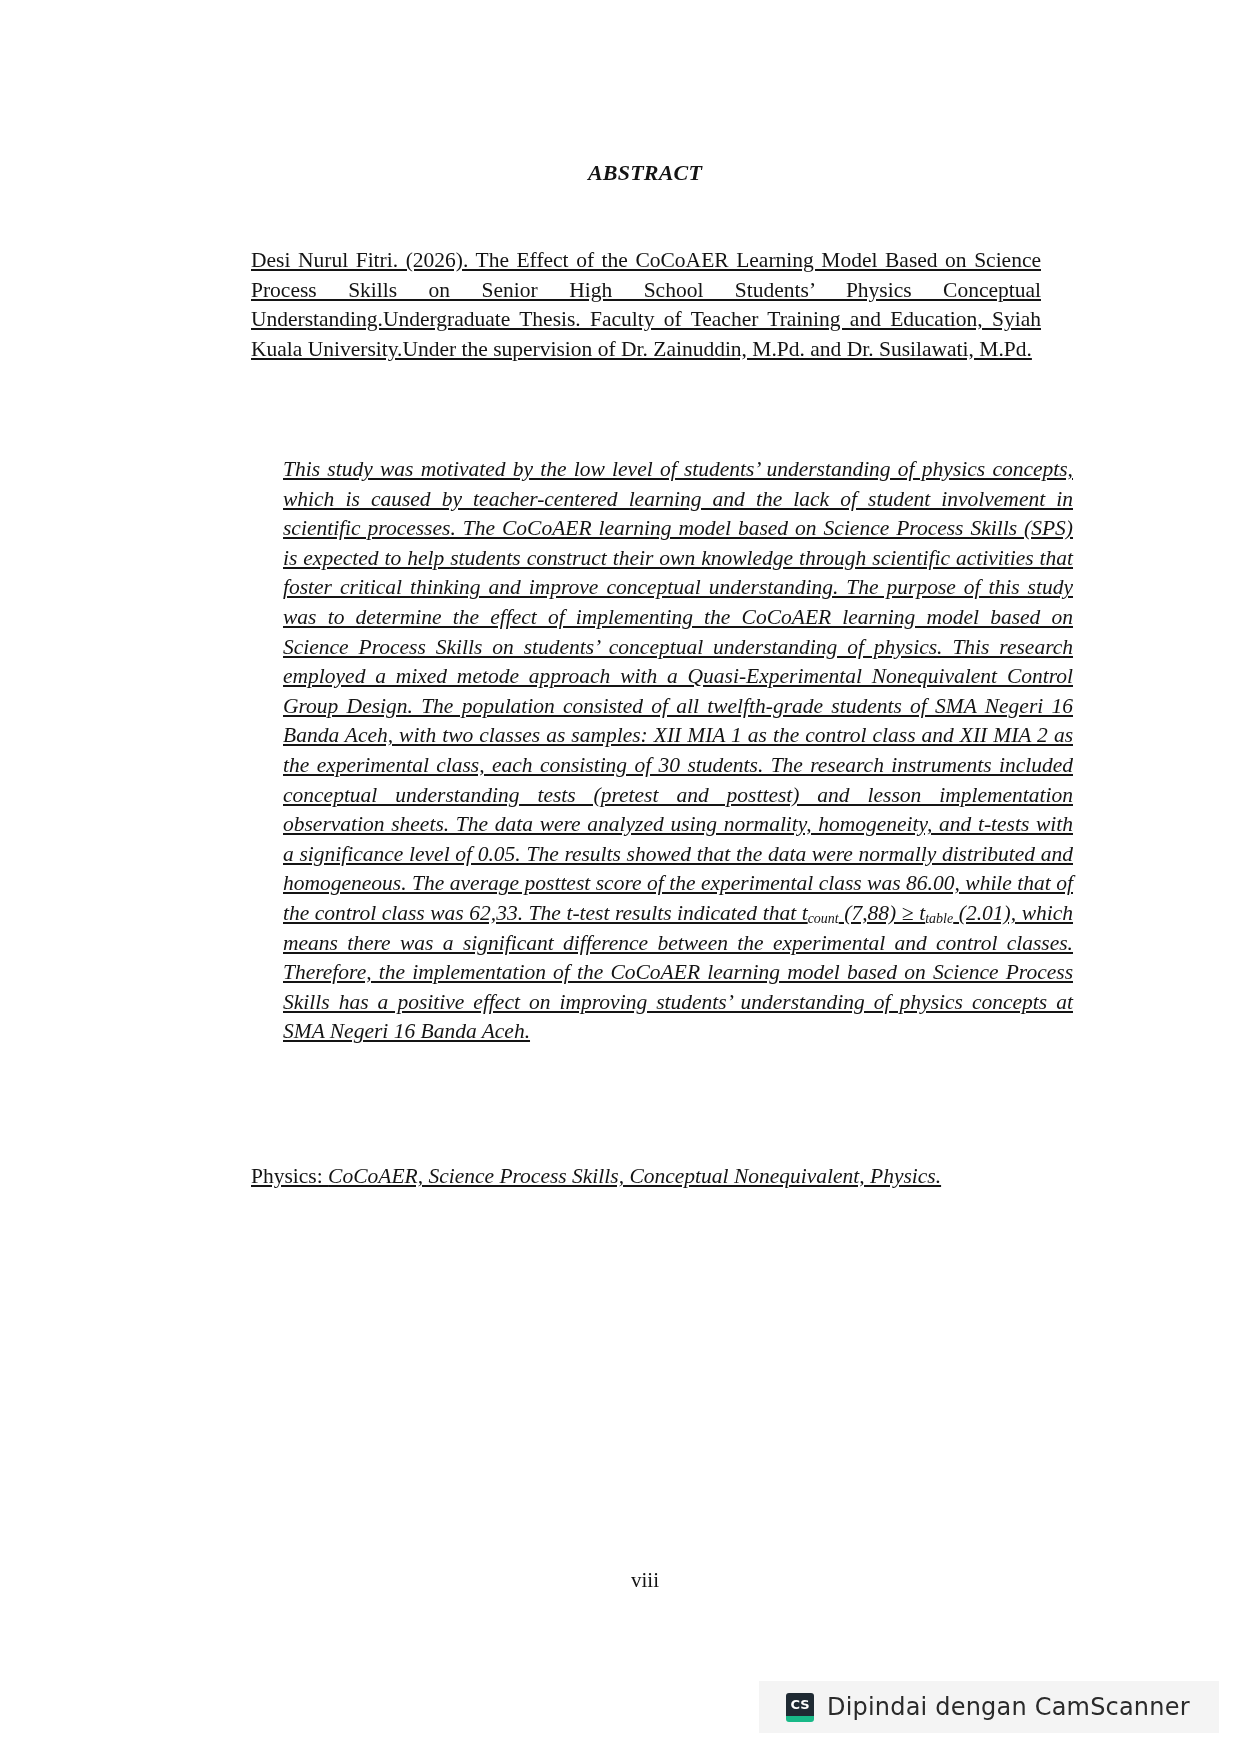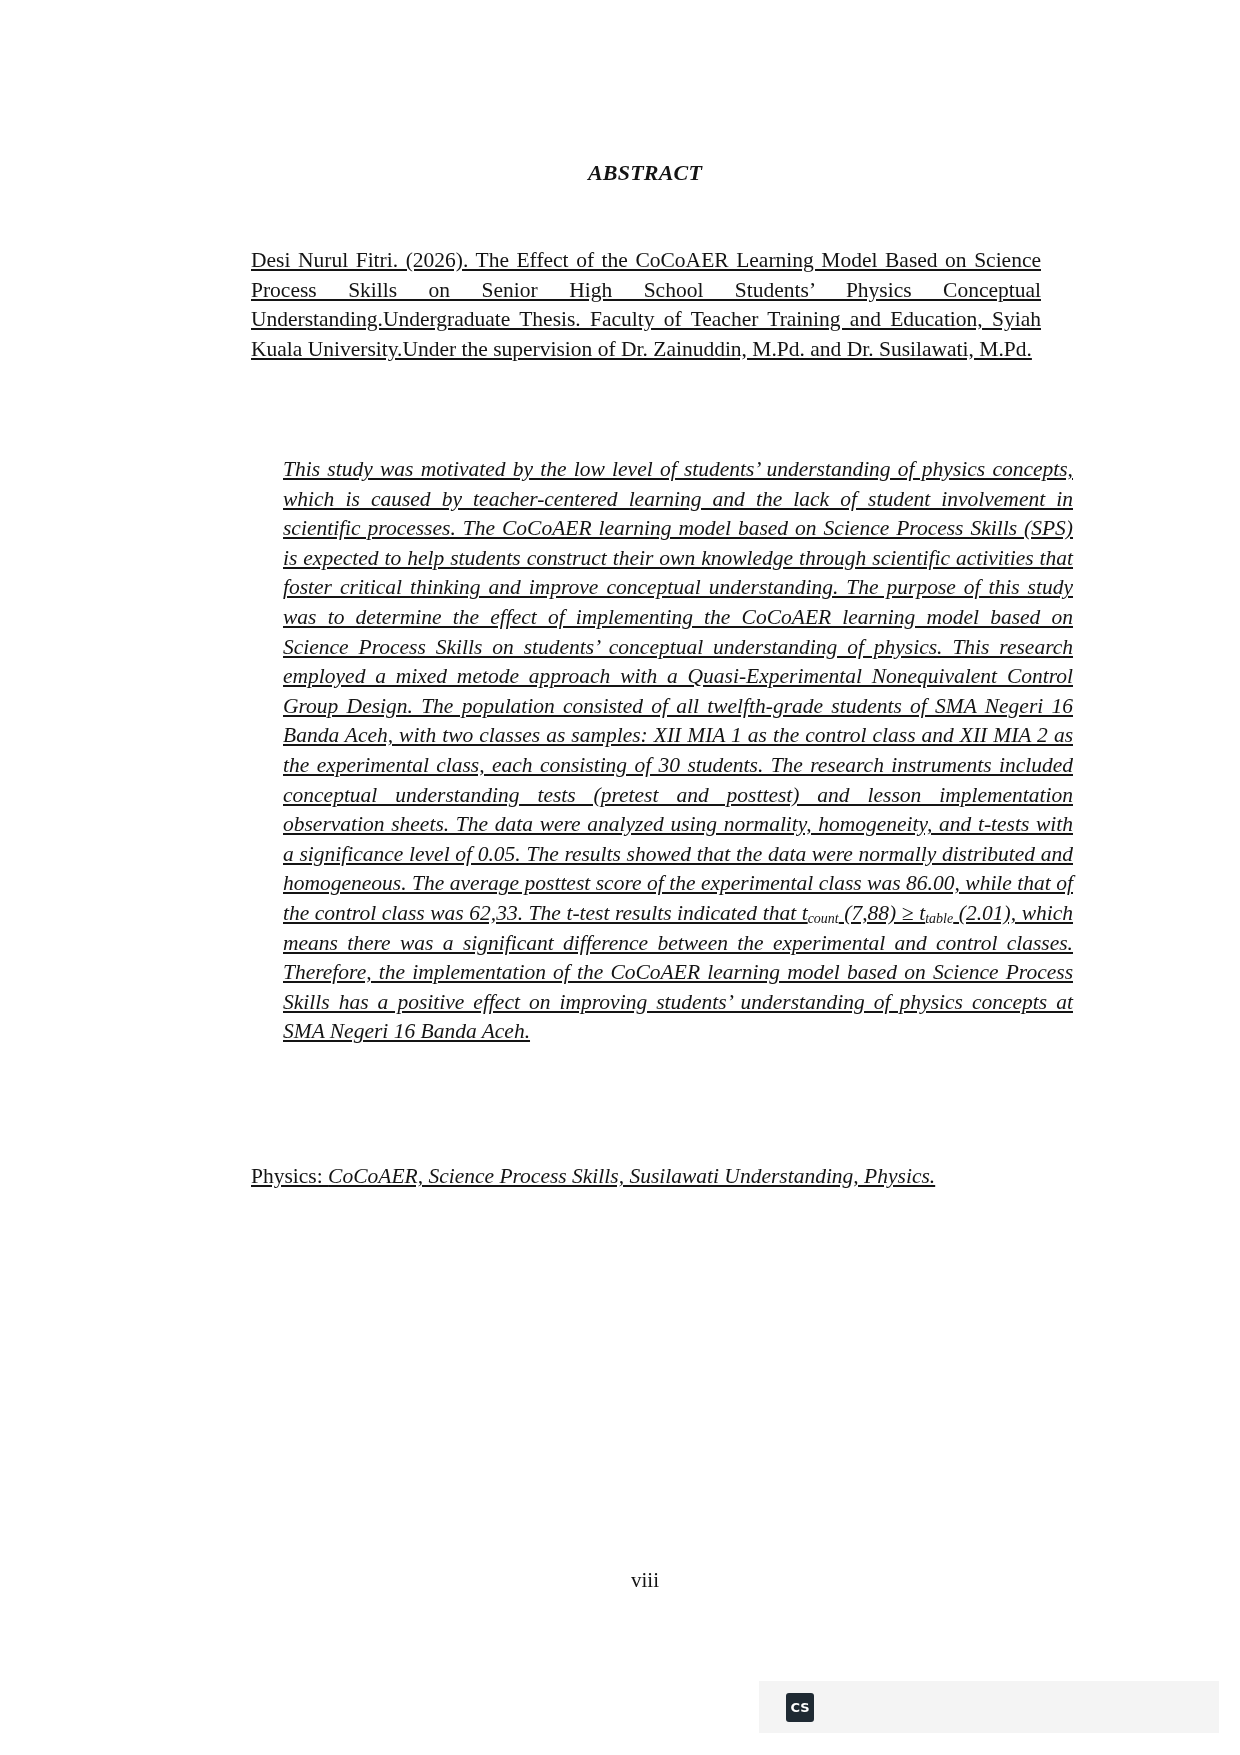--- a/index.html
+++ b/index.html
@@ -13,38 +13,39 @@
   .abstract { top:455px; font-style:italic;margin-left:32px; }
   .keywords { top:1162px; }
   .kw-label { font-style:normal; }
   .kw-list { font-style:italic; }
   sub { font-size:14px; vertical-align:-3px; line-height:0; }
   .page-num { position:absolute; top:1568px; left:0; width:1290px; text-align:center;
               font-size:21px; }
   .banner { position:absolute; left:759px; top:1681px; width:460px; height:52px;
             background:#f4f4f4; display:flex; align-items:center; }
   .cs-logo { margin-left:27px; width:28px; height:29px; border-radius:3px; overflow:hidden;
-             display:flex; flex-direction:row; }
+             display:flex; flex-direction:column; }
   .cs-logo .top { background:#1f2a33; color:#fff; flex:1; font-family:"DejaVu Sans", sans-serif;
                   font-weight:bold; font-size:13px; display:flex; align-items:center; justify-content:center; }
   .cs-logo .bot { background:#19b988; height:6px; }
   .banner-text { margin-left:13px; font-family:"DejaVu Sans", sans-serif; font-size:24px; color:#2a2a2a;
                  letter-spacing:0.2px; }
 </style>
 </head>
 <body>
 
 <div class="title">ABSTRACT</div>
 
 <div class="block citation">Desi Nurul Fitri. (2026). The Effect of the CoCoAER Learning Model Based on Science Process Skills on Senior High School Students’ Physics Conceptual Understanding.Undergraduate Thesis. Faculty of Teacher Training and Education, Syiah Kuala University.Under the supervision of Dr. Zainuddin, M.Pd. and Dr. Susilawati, M.Pd.</div>
 
 <div class="block abstract"><span>This study was motivated by the low level of students’ understanding of physics concepts, which is caused by teacher-centered learning and the lack of student involvement in scientific processes. The CoCoAER learning model based on Science Process Skills (SPS) is expected to help students construct their own knowledge through scientific activities that foster critical thinking and improve conceptual understanding. The purpose of this study was to determine the effect of implementing the CoCoAER learning model based on Science Process Skills on students’ conceptual understanding of physics. This research employed a mixed metode approach with a Quasi-Experimental Nonequivalent Control Group Design. The population consisted of all twelfth-grade students of SMA Negeri 16 Banda Aceh, with two classes as samples: XII MIA 1 as the control class and XII MIA 2 as the experimental class, each consisting of 30 students. The research instruments included conceptual understanding tests (pretest and posttest) and lesson implementation observation sheets. The data were analyzed using normality, homogeneity, and t-tests with a significance level of 0.05. The results showed that the data were normally distributed and homogeneous. The average posttest score of the experimental class was 86.00, while that of the control class was 62,33. The t-test results indicated that t</span><sub>count</sub><span> (7,88) ≥ t</span><sub>table</sub><span> (2.01), which means there was a significant difference between the experimental and control classes. Therefore, the implementation of the CoCoAER learning model based on Science Process Skills has a positive effect on improving students’ understanding of physics concepts at SMA Negeri 16 Banda Aceh.</span></div>
 
-<div class="block keywords"><span class="kw-label">Physics: </span><span class="kw-list">CoCoAER, Science Process Skills, Susilawati Understanding, Physics.</span></div>
+<div class="block keywords"><span class="kw-label">Physics: </span><span class="kw-list">CoCoAER, Science Process Skills, Conceptual Nonequivalent, Physics.</span></div>
 
 <div class="page-num">viii</div>
 
 <div class="banner">
   <div class="cs-logo">
     <div class="top">CS</div>
     <div class="bot"></div>
   </div>
+  <span class="banner-text">Dipindai dengan CamScanner</span>
 </div>
 
 </body></html>

